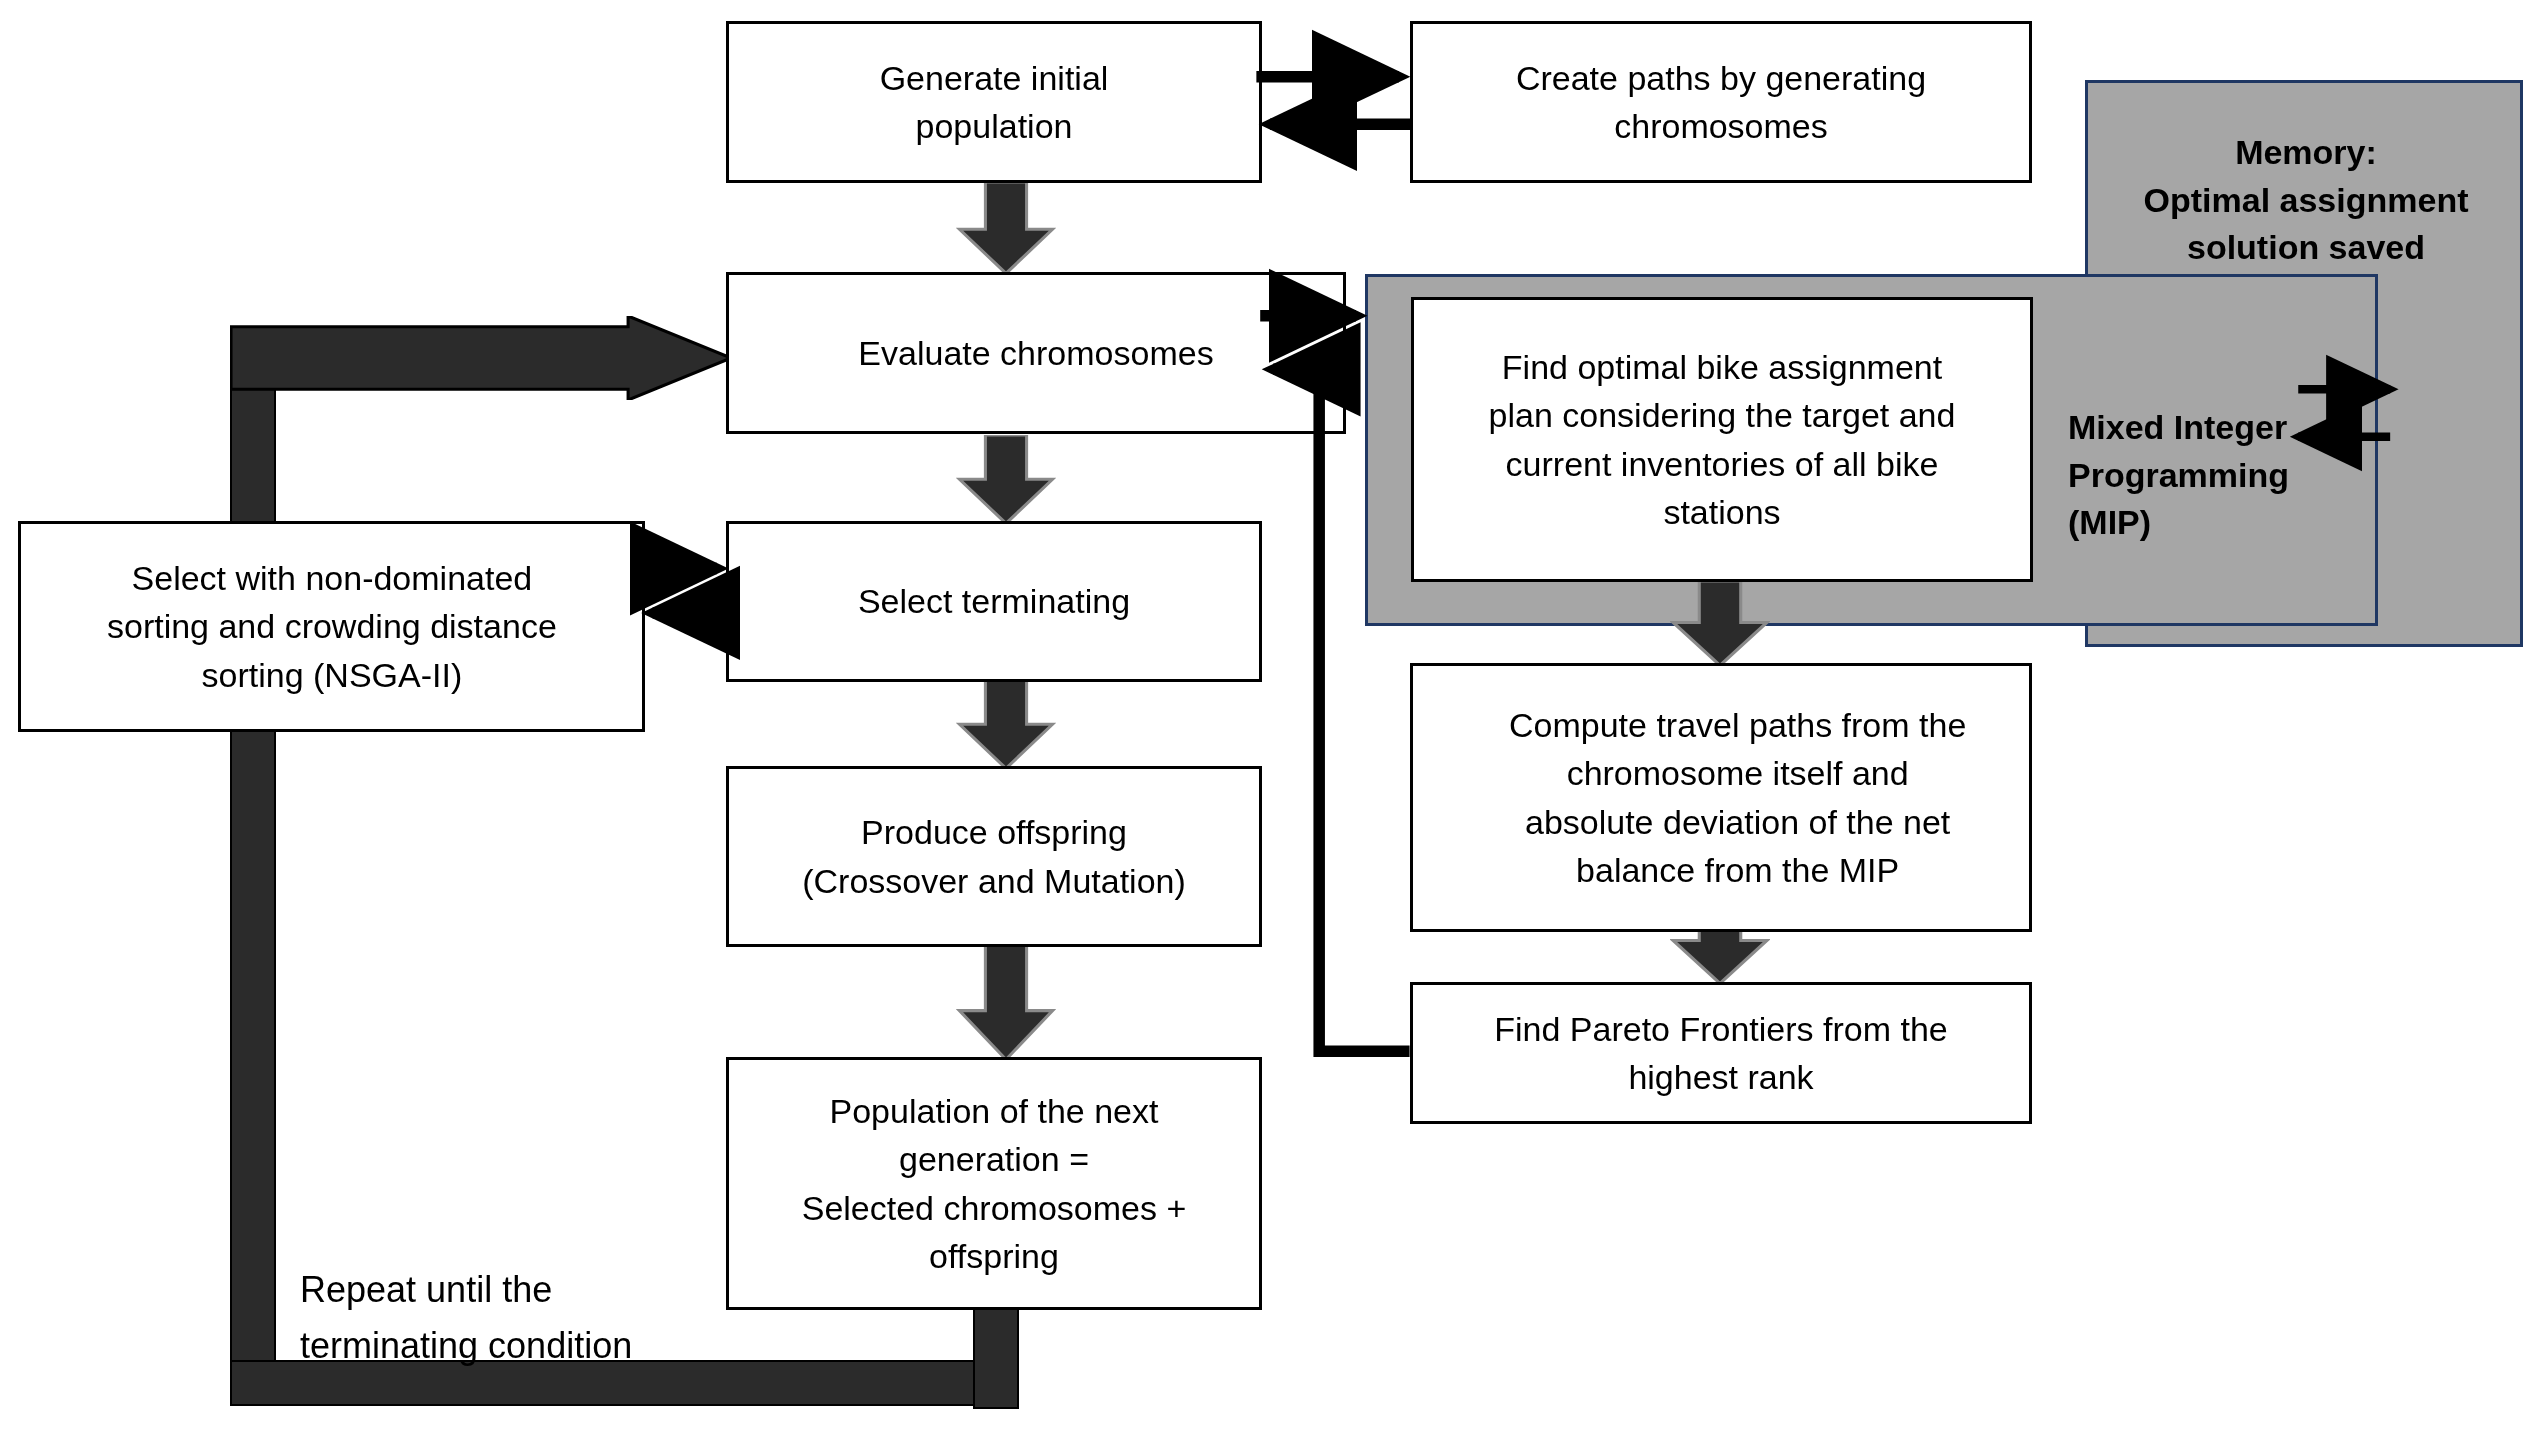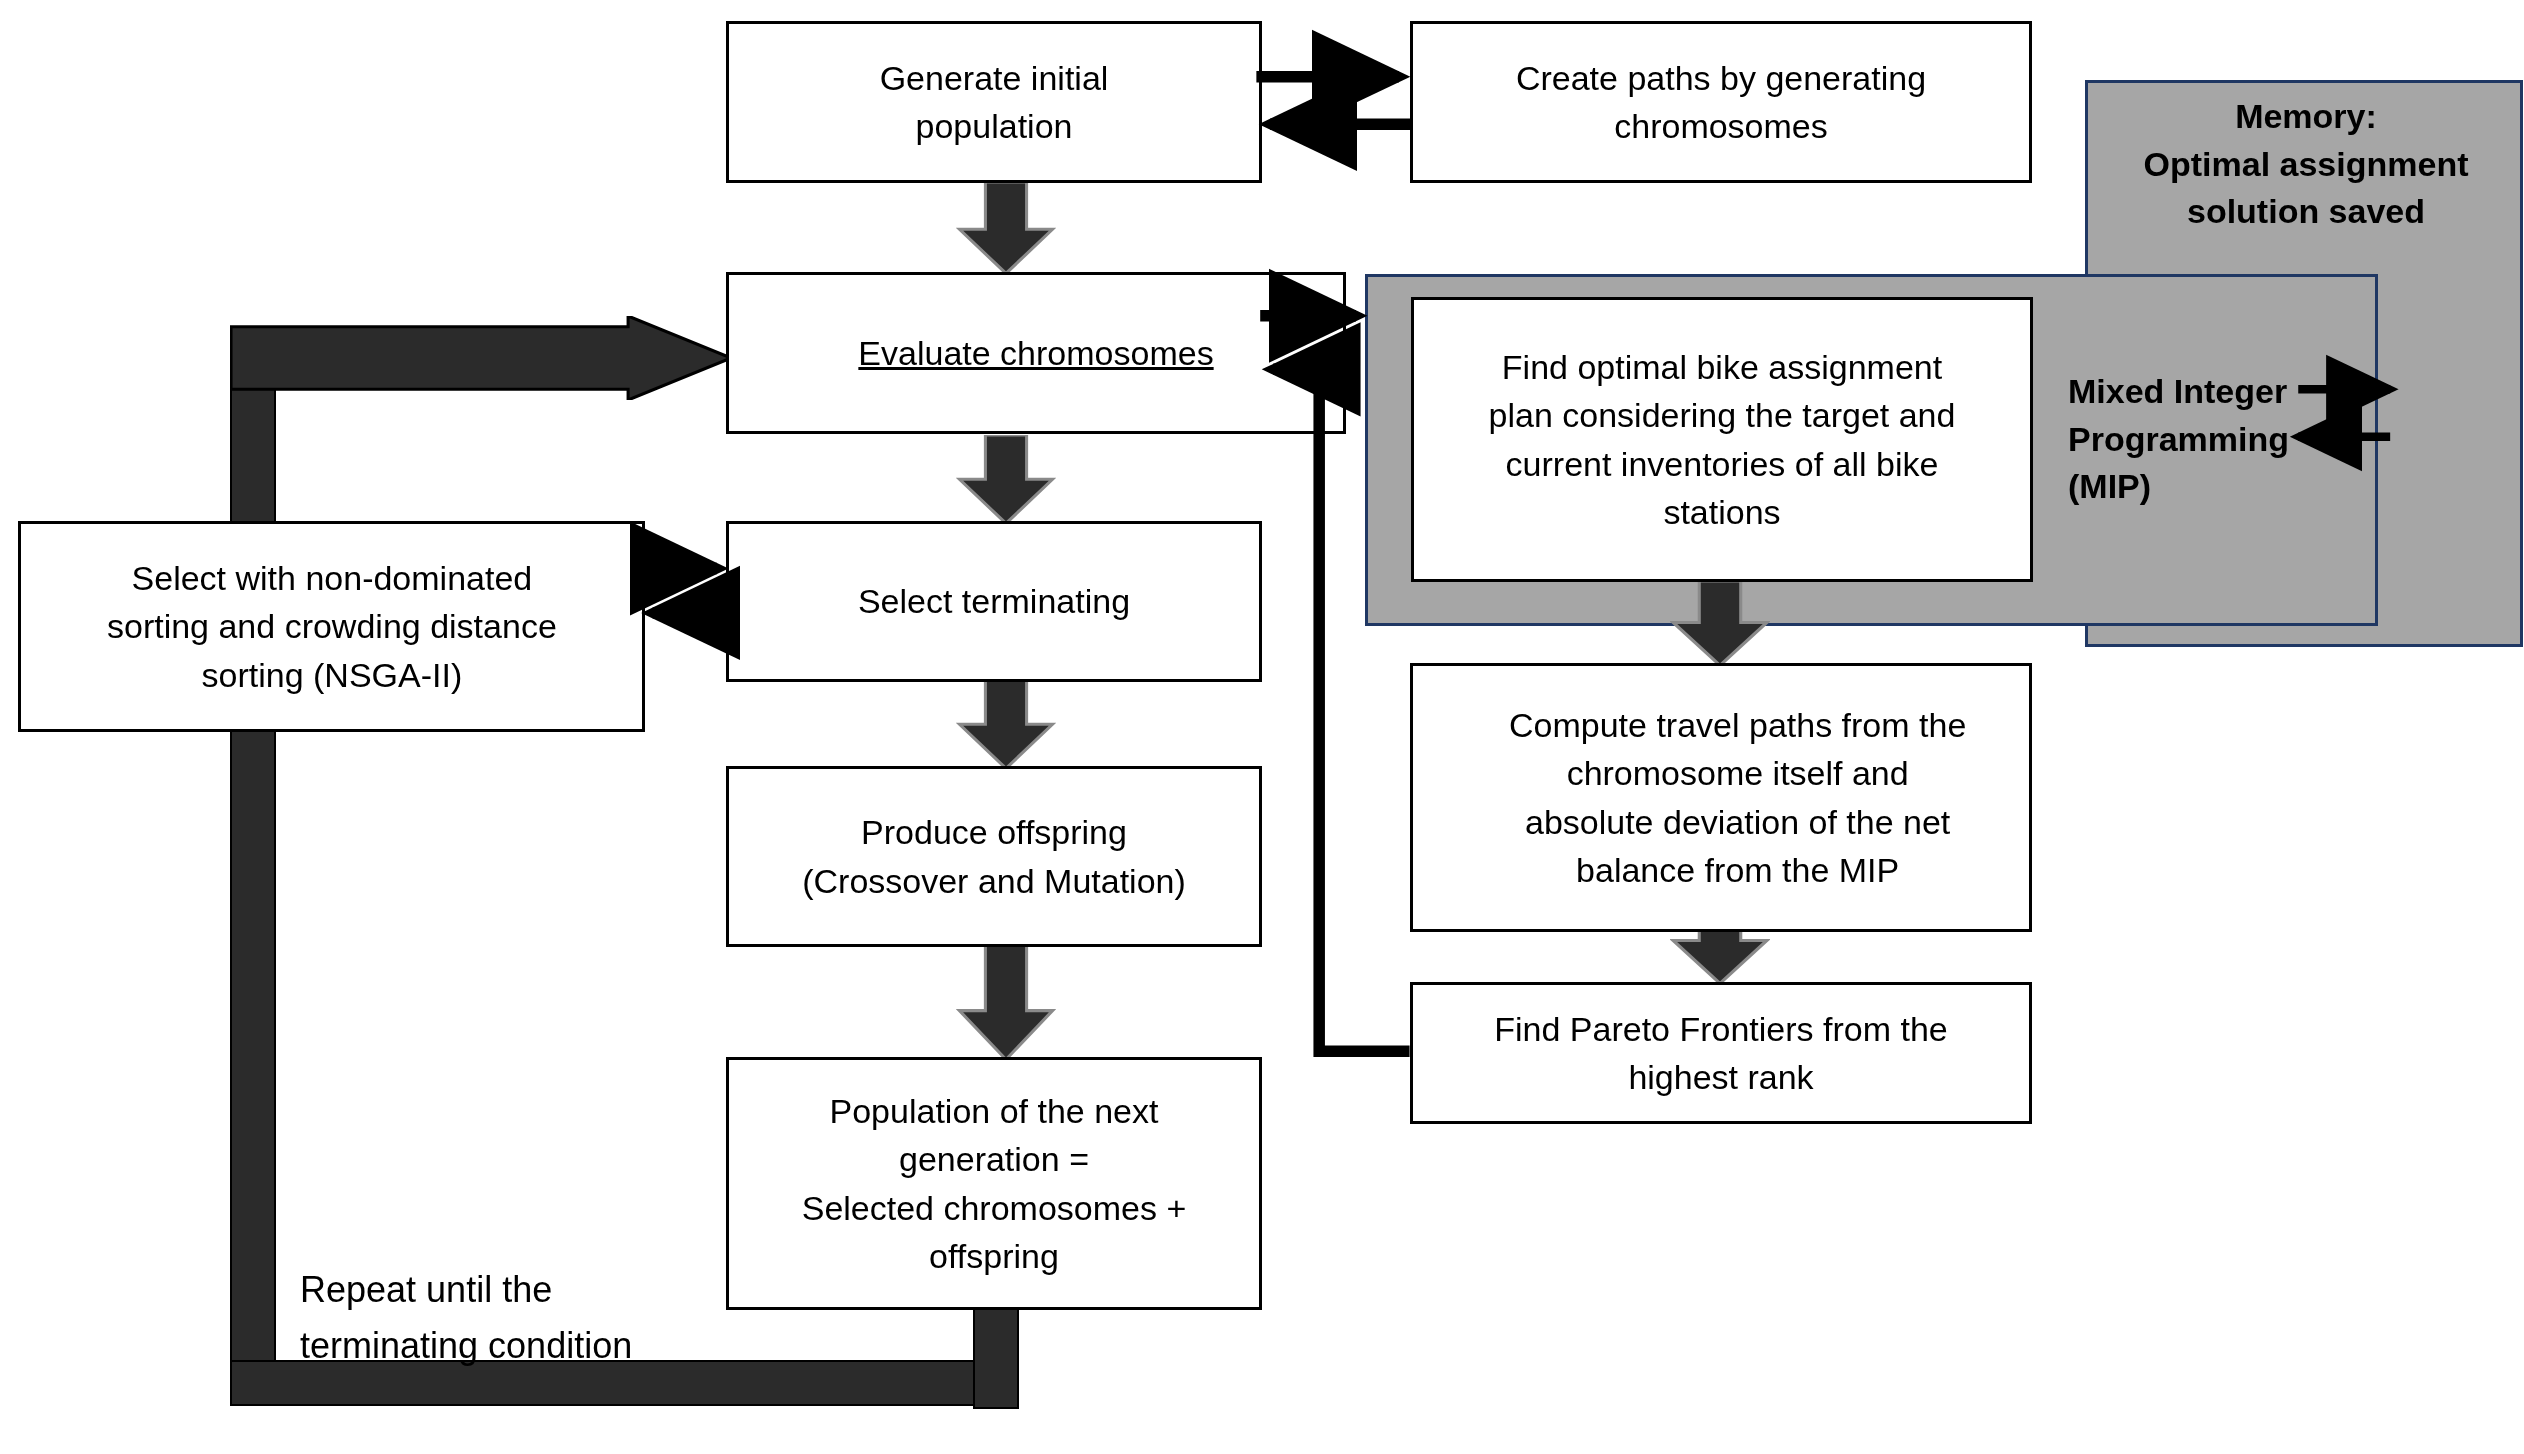--- a/index.html
+++ b/index.html
@@ -34,20 +34,21 @@
     z-index:10;
   }
   .gray-label{
     position:absolute;
     color:#000000;
     font-size:34px;
     line-height:1.40;
     font-weight:bold;
     text-align:center;
     z-index:20;
+    margin-top:36px;
   }
   .gray-label.left-align{text-align:left;}
 
   
   .caption{
     position:absolute;
     color:#000000;
     font-size:36px;
     line-height:1.55;
     text-align:left;
@@ -133,21 +134,21 @@
   </svg>
 
   <div class="box" style="left:726px;top:21.4px;width:536px;height:162px;">
     <span>Generate initial<br>population</span>
   </div>
 
   <div class="box" style="left:1410px;top:21.4px;width:622px;height:162px;">
     <span>Create paths by generating<br>chromosomes</span>
   </div>
 
-  <div class="box" style="left:726px;top:272px;width:620px;height:162px;text-decoration:underline;">
+  <div class="box" style="left:726px;top:272px;width:620px;height:162px;">
     <span>Evaluate chromosomes</span>
   </div>
 
   <div class="box" style="left:18.4px;top:521px;width:627px;height:211px;">
     <span>Select with non-dominated<br>sorting and crowding distance<br>sorting (NSGA-II)</span>
   </div>
 
   <div class="box" style="left:726px;top:521px;width:536px;height:161px;">
     <span>Select terminating</span>
   </div>

